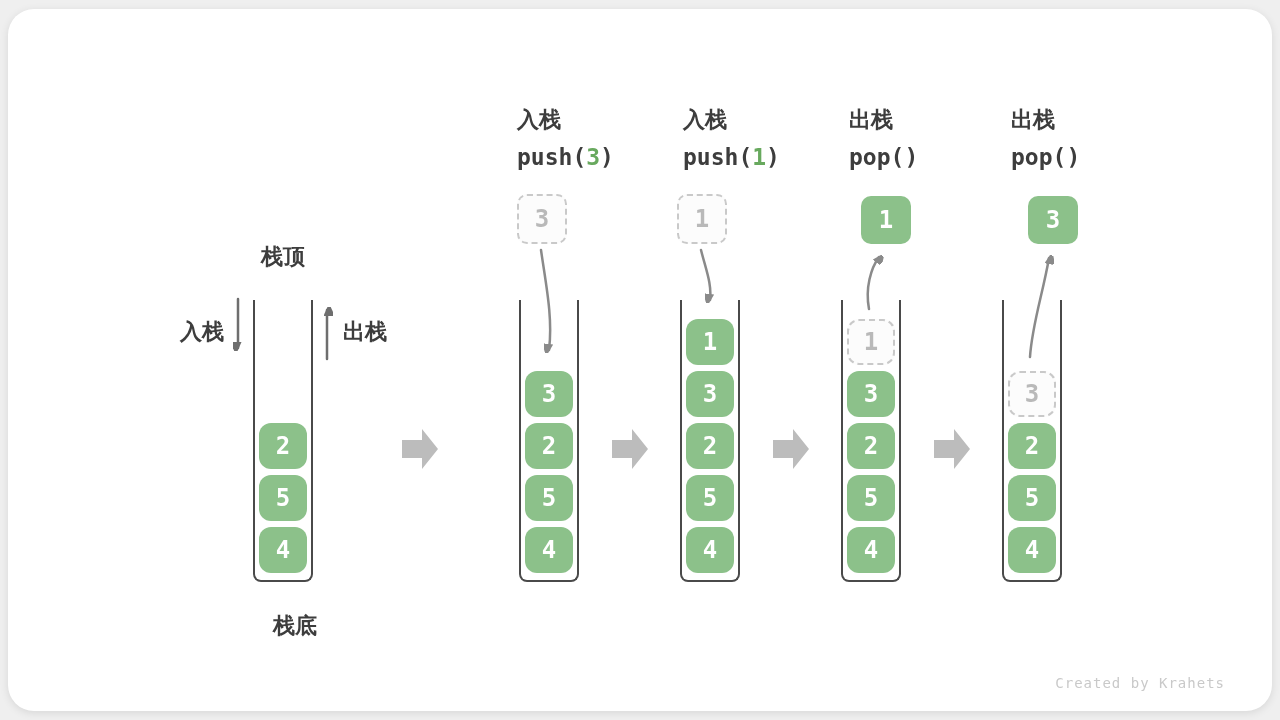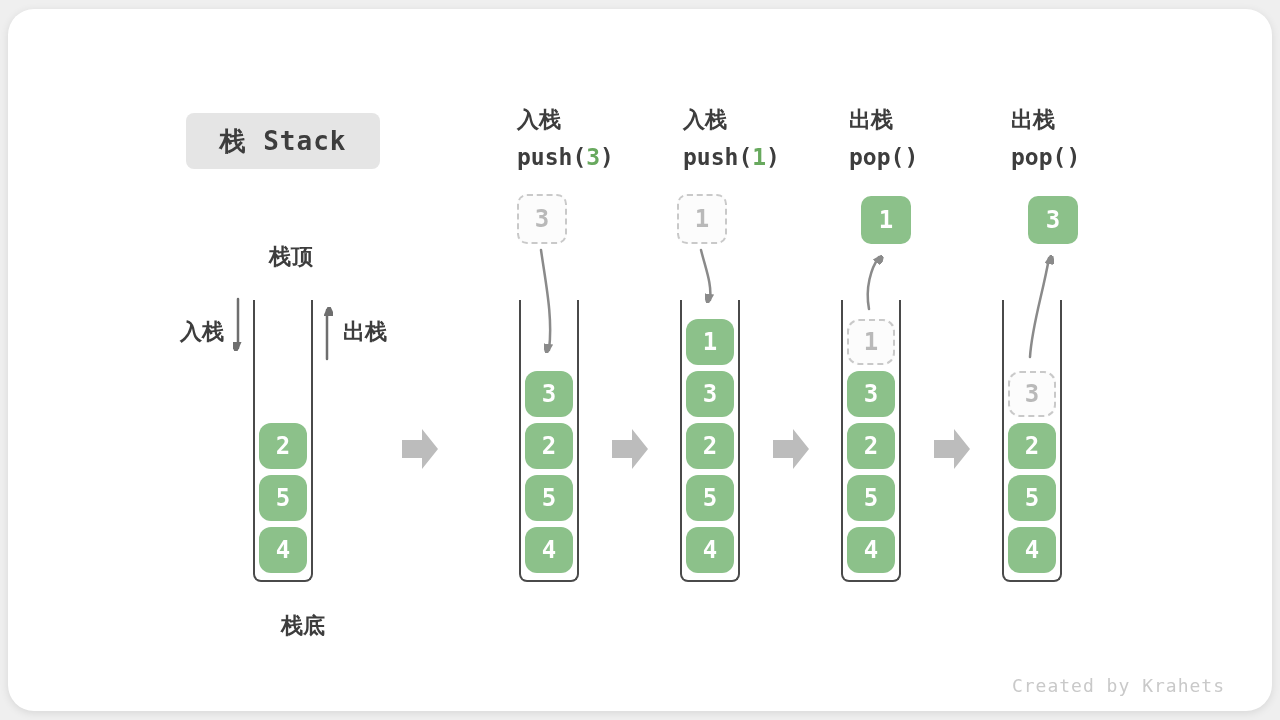--- a/index.html
+++ b/index.html
@@ -95,43 +95,42 @@
     background: var(--color-ghost_bg);
     border:2px dashed var(--color-ghost_border);
     color: var(--color-ghost_text);
   }
 
   .side-label {
     position:absolute;
     font-size:22px; font-weight:bold; color:var(--color-text_dark);
     line-height:28px;
   }
-  .center-60 { width:60px; text-align:right; }
+  .center-60 { width:60px; text-align:center; }
 
   .arrows { position:absolute; left:0; top:0; pointer-events:none; }
   .curve { fill:none; stroke:var(--color-arrow_gray); stroke-width:2.5; stroke-linecap:round; }
   .vline { fill:none; stroke:var(--color-arrow_dark); stroke-width:2.5; stroke-linecap:round; }
   .ah-gray-fill { fill:var(--color-arrow_gray); }
   .ah-dark-fill { fill:var(--color-arrow_dark); }
   .block-arrow { fill:var(--color-block_arrow); }
 
   .watermark {
     position:absolute; top:675px; right:55px;
     font-family:"DejaVu Sans Mono","Liberation Mono",monospace;
-    font-size:18px; color:var(--color-watermark); letter-spacing:1px;
+    font-size:14px; color:var(--color-watermark); letter-spacing:1px;
   }
 </style>
 </head>
 <body>
 
 <div class="card"></div>
 
 <div class="stage">
 
-  <div class="title-badge">栈 Stack</div>
 
   <div class="op-label" style="left:517px">
     <div class="op-cn">入栈</div>
     <div class="op-code"><span>push(</span><span class="arg">3</span><span>)</span></div>
   </div>
   <div class="op-label" style="left:683px">
     <div class="op-cn">入栈</div>
     <div class="op-code"><span>push(</span><span class="arg">1</span><span>)</span></div>
   </div>
   <div class="op-label" style="left:849px">

